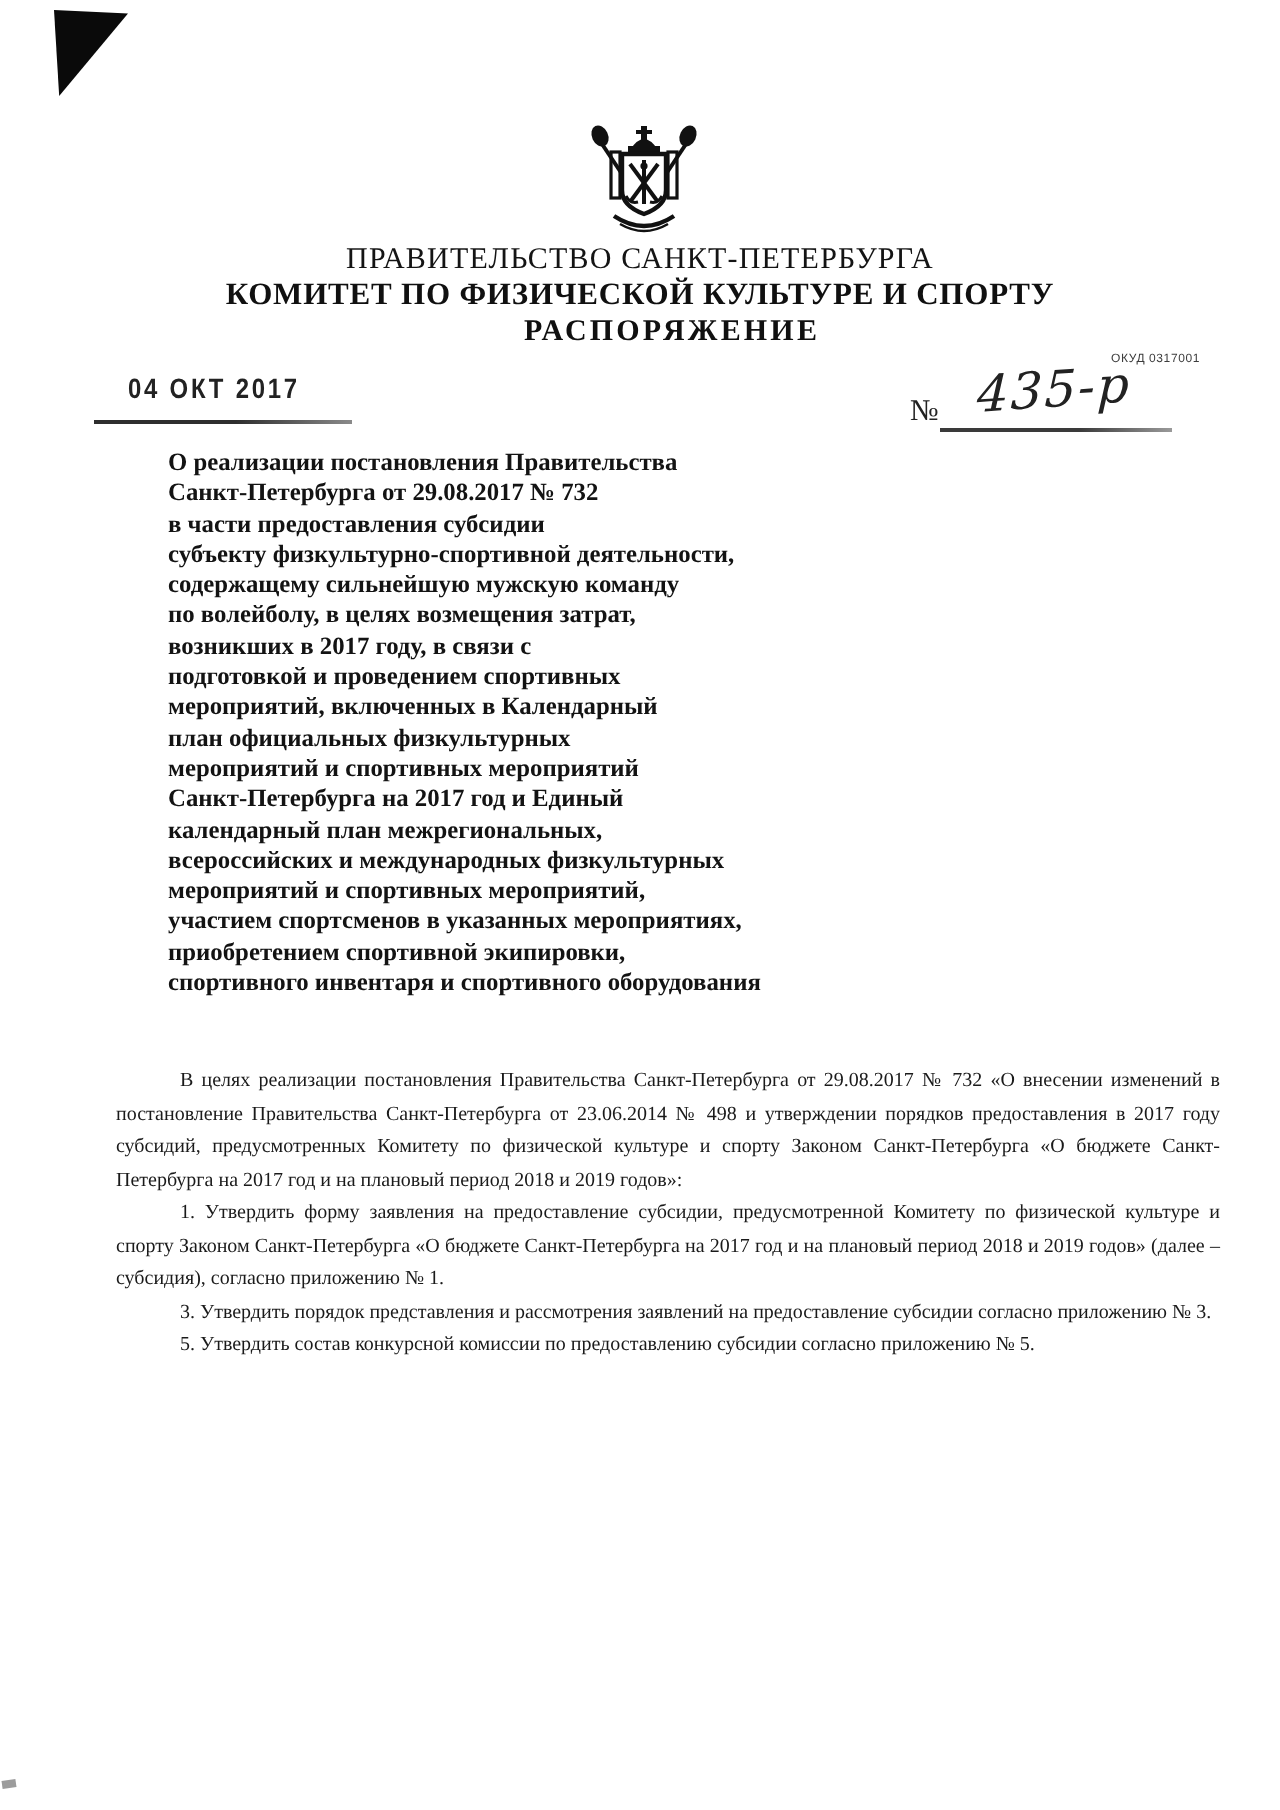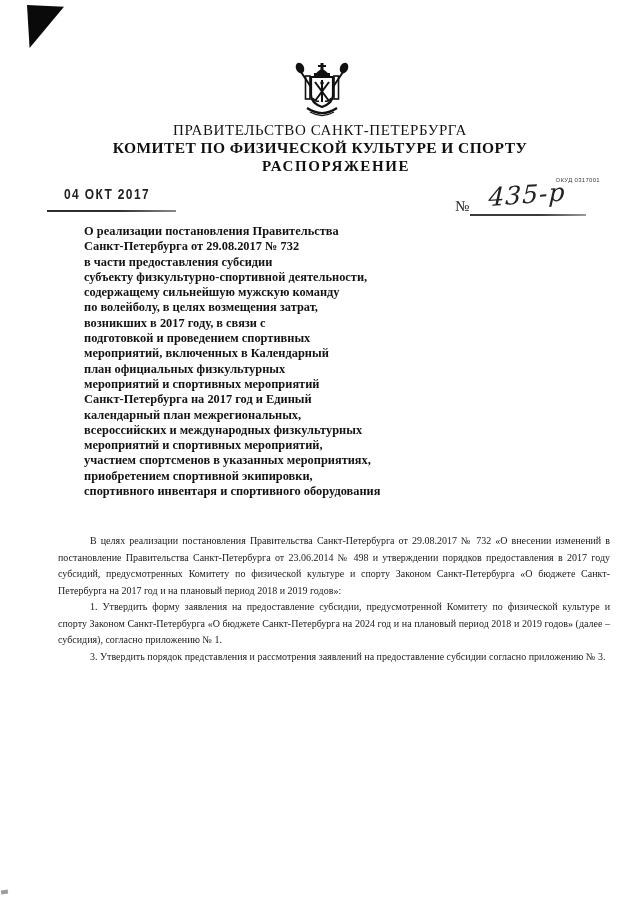--- a/index.html
+++ b/index.html
@@ -139,19 +139,20 @@
 Санкт-Петербурга на 2017 год и Единый
 календарный план межрегиональных,
 всероссийских и международных физкультурных
 мероприятий и спортивных мероприятий,
 участием спортсменов в указанных мероприятиях,
 приобретением спортивной экипировки,
 спортивного инвентаря и спортивного оборудования</div>
 
   <div class="abs body-text">
     <p>В целях реализации постановления Правительства Санкт-Петербурга от 29.08.2017 № 732 «О внесении изменений в постановление Правительства Санкт-Петербурга от 23.06.2014 № 498 и утверждении порядков предоставления в 2017 году субсидий, предусмотренных Комитету по физической культуре и спорту Законом Санкт-Петербурга «О бюджете Санкт-Петербурга на 2017 год и на плановый период 2018 и 2019 годов»:</p>
-    <p>1. Утвердить форму заявления на предоставление субсидии, предусмотренной Комитету по физической культуре и спорту Законом Санкт-Петербурга «О бюджете Санкт-Петербурга на 2024 год и на плановый период 2018 и 2019 годов» (далее – субсидия), согласно приложению № 1.</p>
+    <p>1. Утвердить форму заявления на предоставление субсидии, предусмотренной Комитету по физической культуре и спорту Законом Санкт-Петербурга «О бюджете Санкт-Петербурга на 2017 год и на плановый период 2018 и 2019 годов» (далее – субсидия), согласно приложению № 1.</p>
     <p>3. Утвердить порядок представления и рассмотрения заявлений на предоставление субсидии согласно приложению № 3.</p>
+    <p>5. Утвердить состав конкурсной комиссии по предоставлению субсидии согласно приложению № 5.</p>
   </div>
 
   <div class="abs bottom-mark"></div>
 
 </div>
 
 </body></html>

